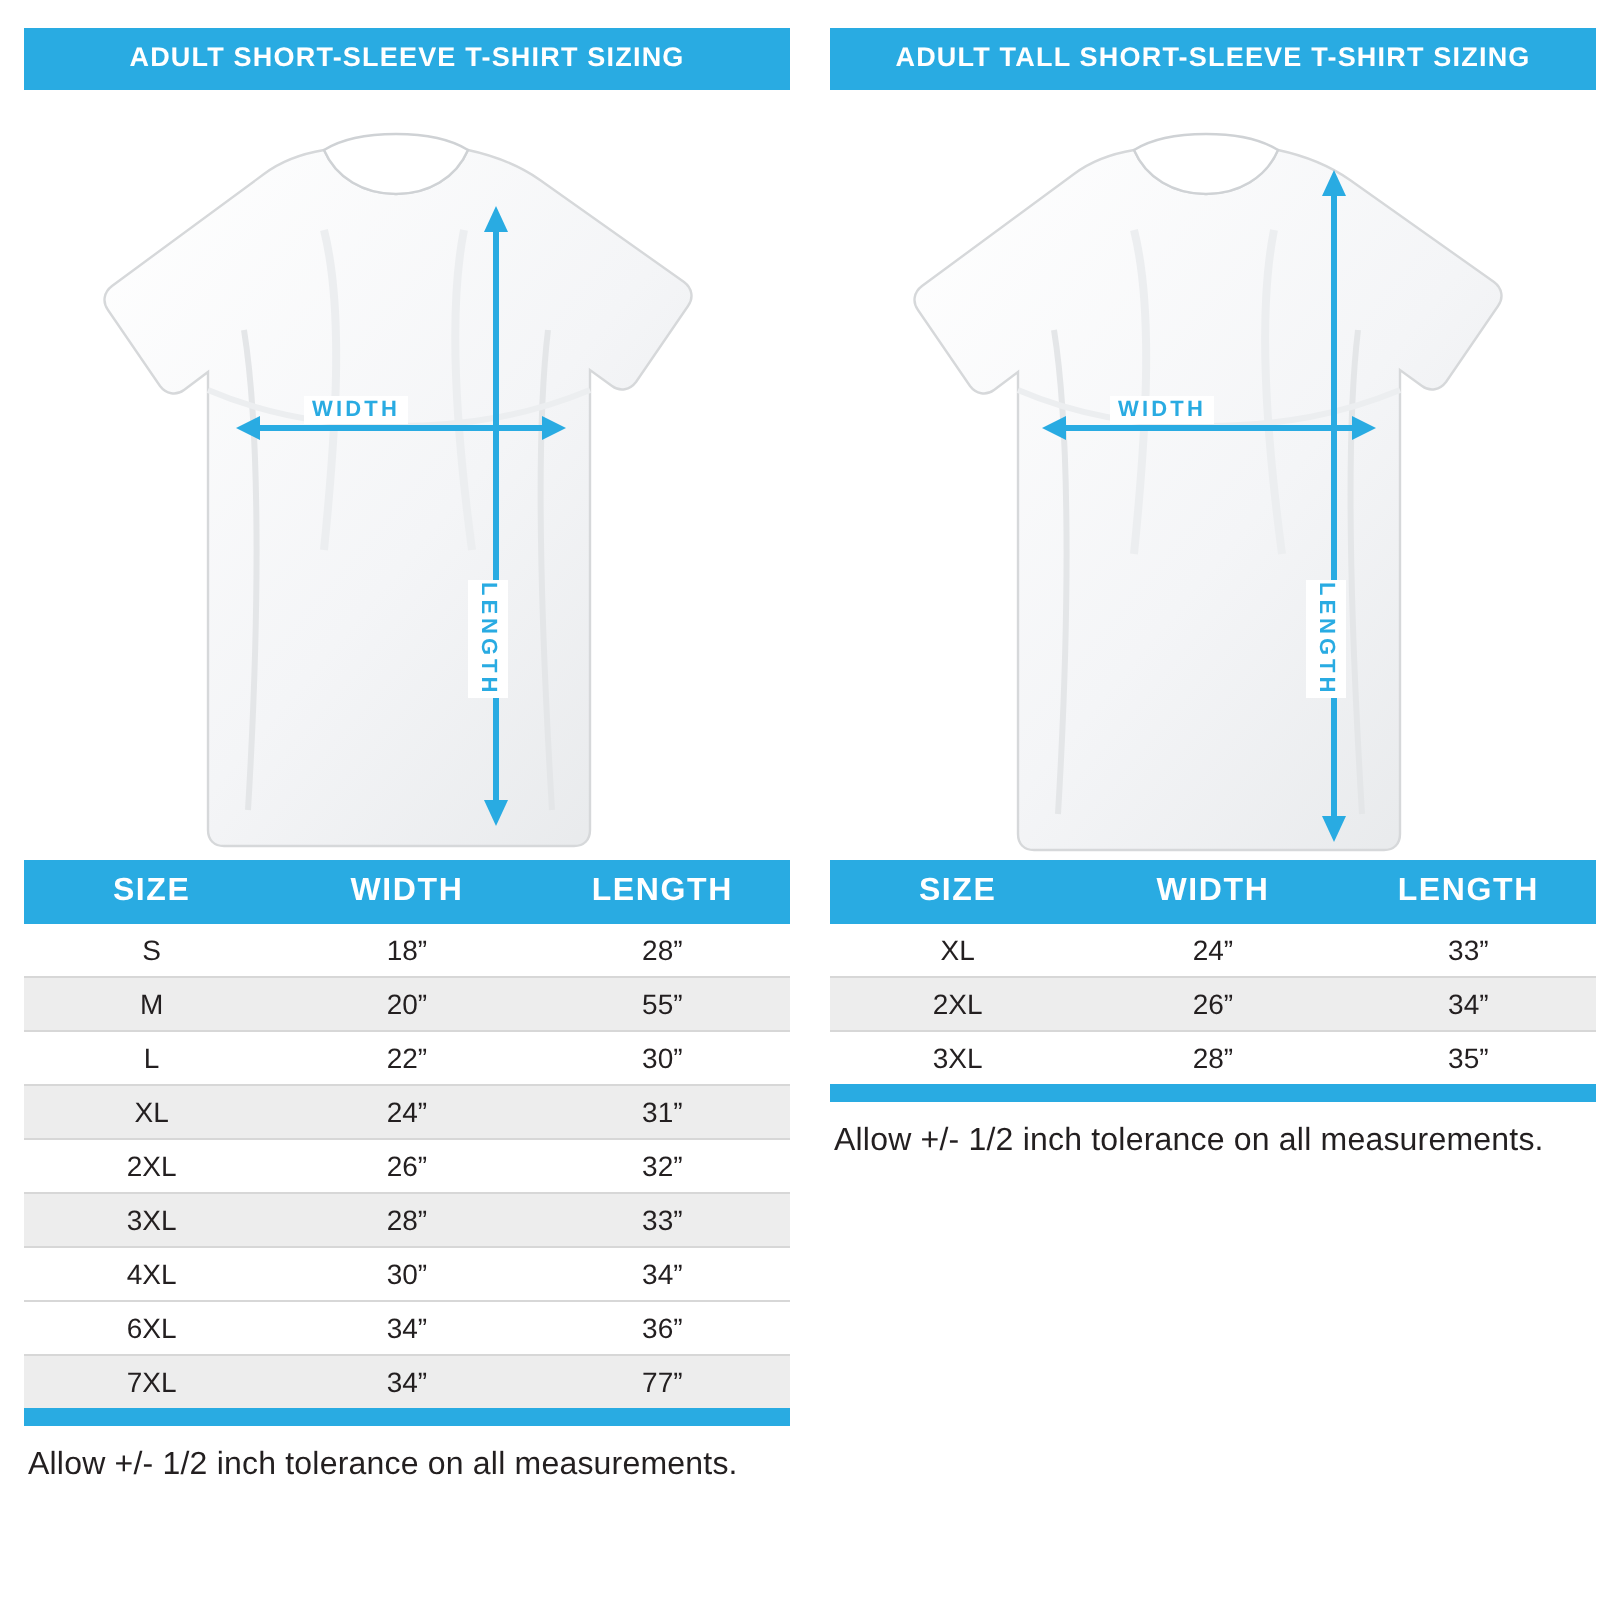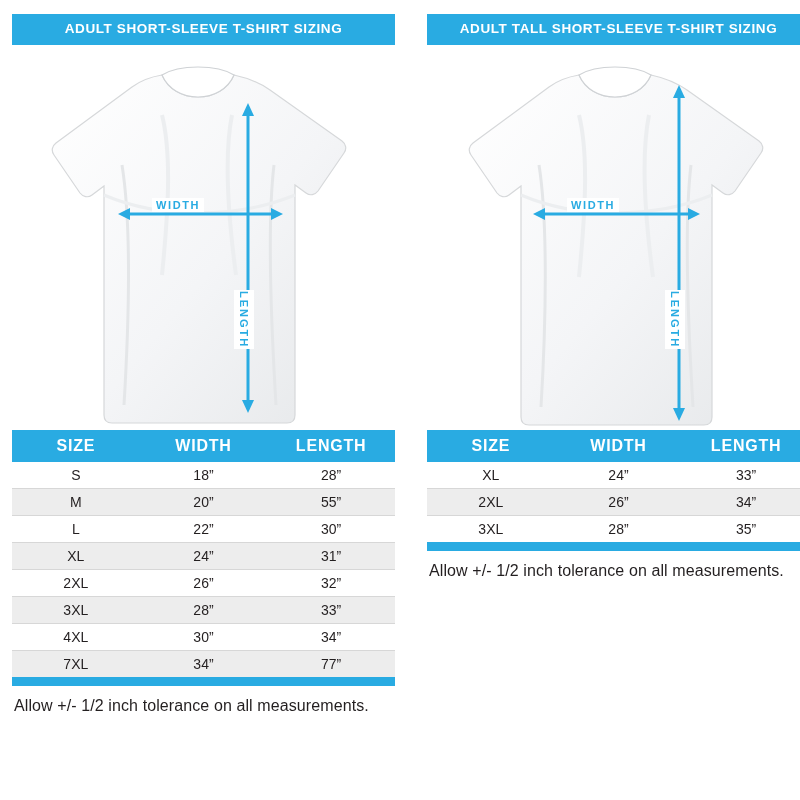--- a/index.html
+++ b/index.html
@@ -17,21 +17,21 @@
   }
   .page {
     width: 800px;
     height: 800px;
     position: relative;
     box-sizing: border-box;
     padding: 14px 12px 0 12px;
   }
   .columns {
     display: flex;
-    gap: 32px;
+    gap: 20px;
   }
   .col {
     width: 383px;
     position: relative;
   }
   
   .panel-header {
     background: #29abe2;
     color: #ffffff;
     font-size: 13.5px;
@@ -198,20 +198,25 @@
           </tr>
           <tr class="alt">
             <td>3XL</td>
             <td>28”</td>
             <td>33”</td>
           </tr>
           <tr>
             <td>4XL</td>
             <td>30”</td>
             <td>34”</td>
+          </tr>
+          <tr>
+            <td>6XL</td>
+            <td>34”</td>
+            <td>36”</td>
           </tr>
           <tr class="alt">
             <td>7XL</td>
             <td>34”</td>
             <td>77”</td>
           </tr>
         </tbody>
       </table>
       <div class="table-footer-bar"></div>
       <div class="tolerance">Allow +/- 1/2 inch tolerance on all measurements.</div>

